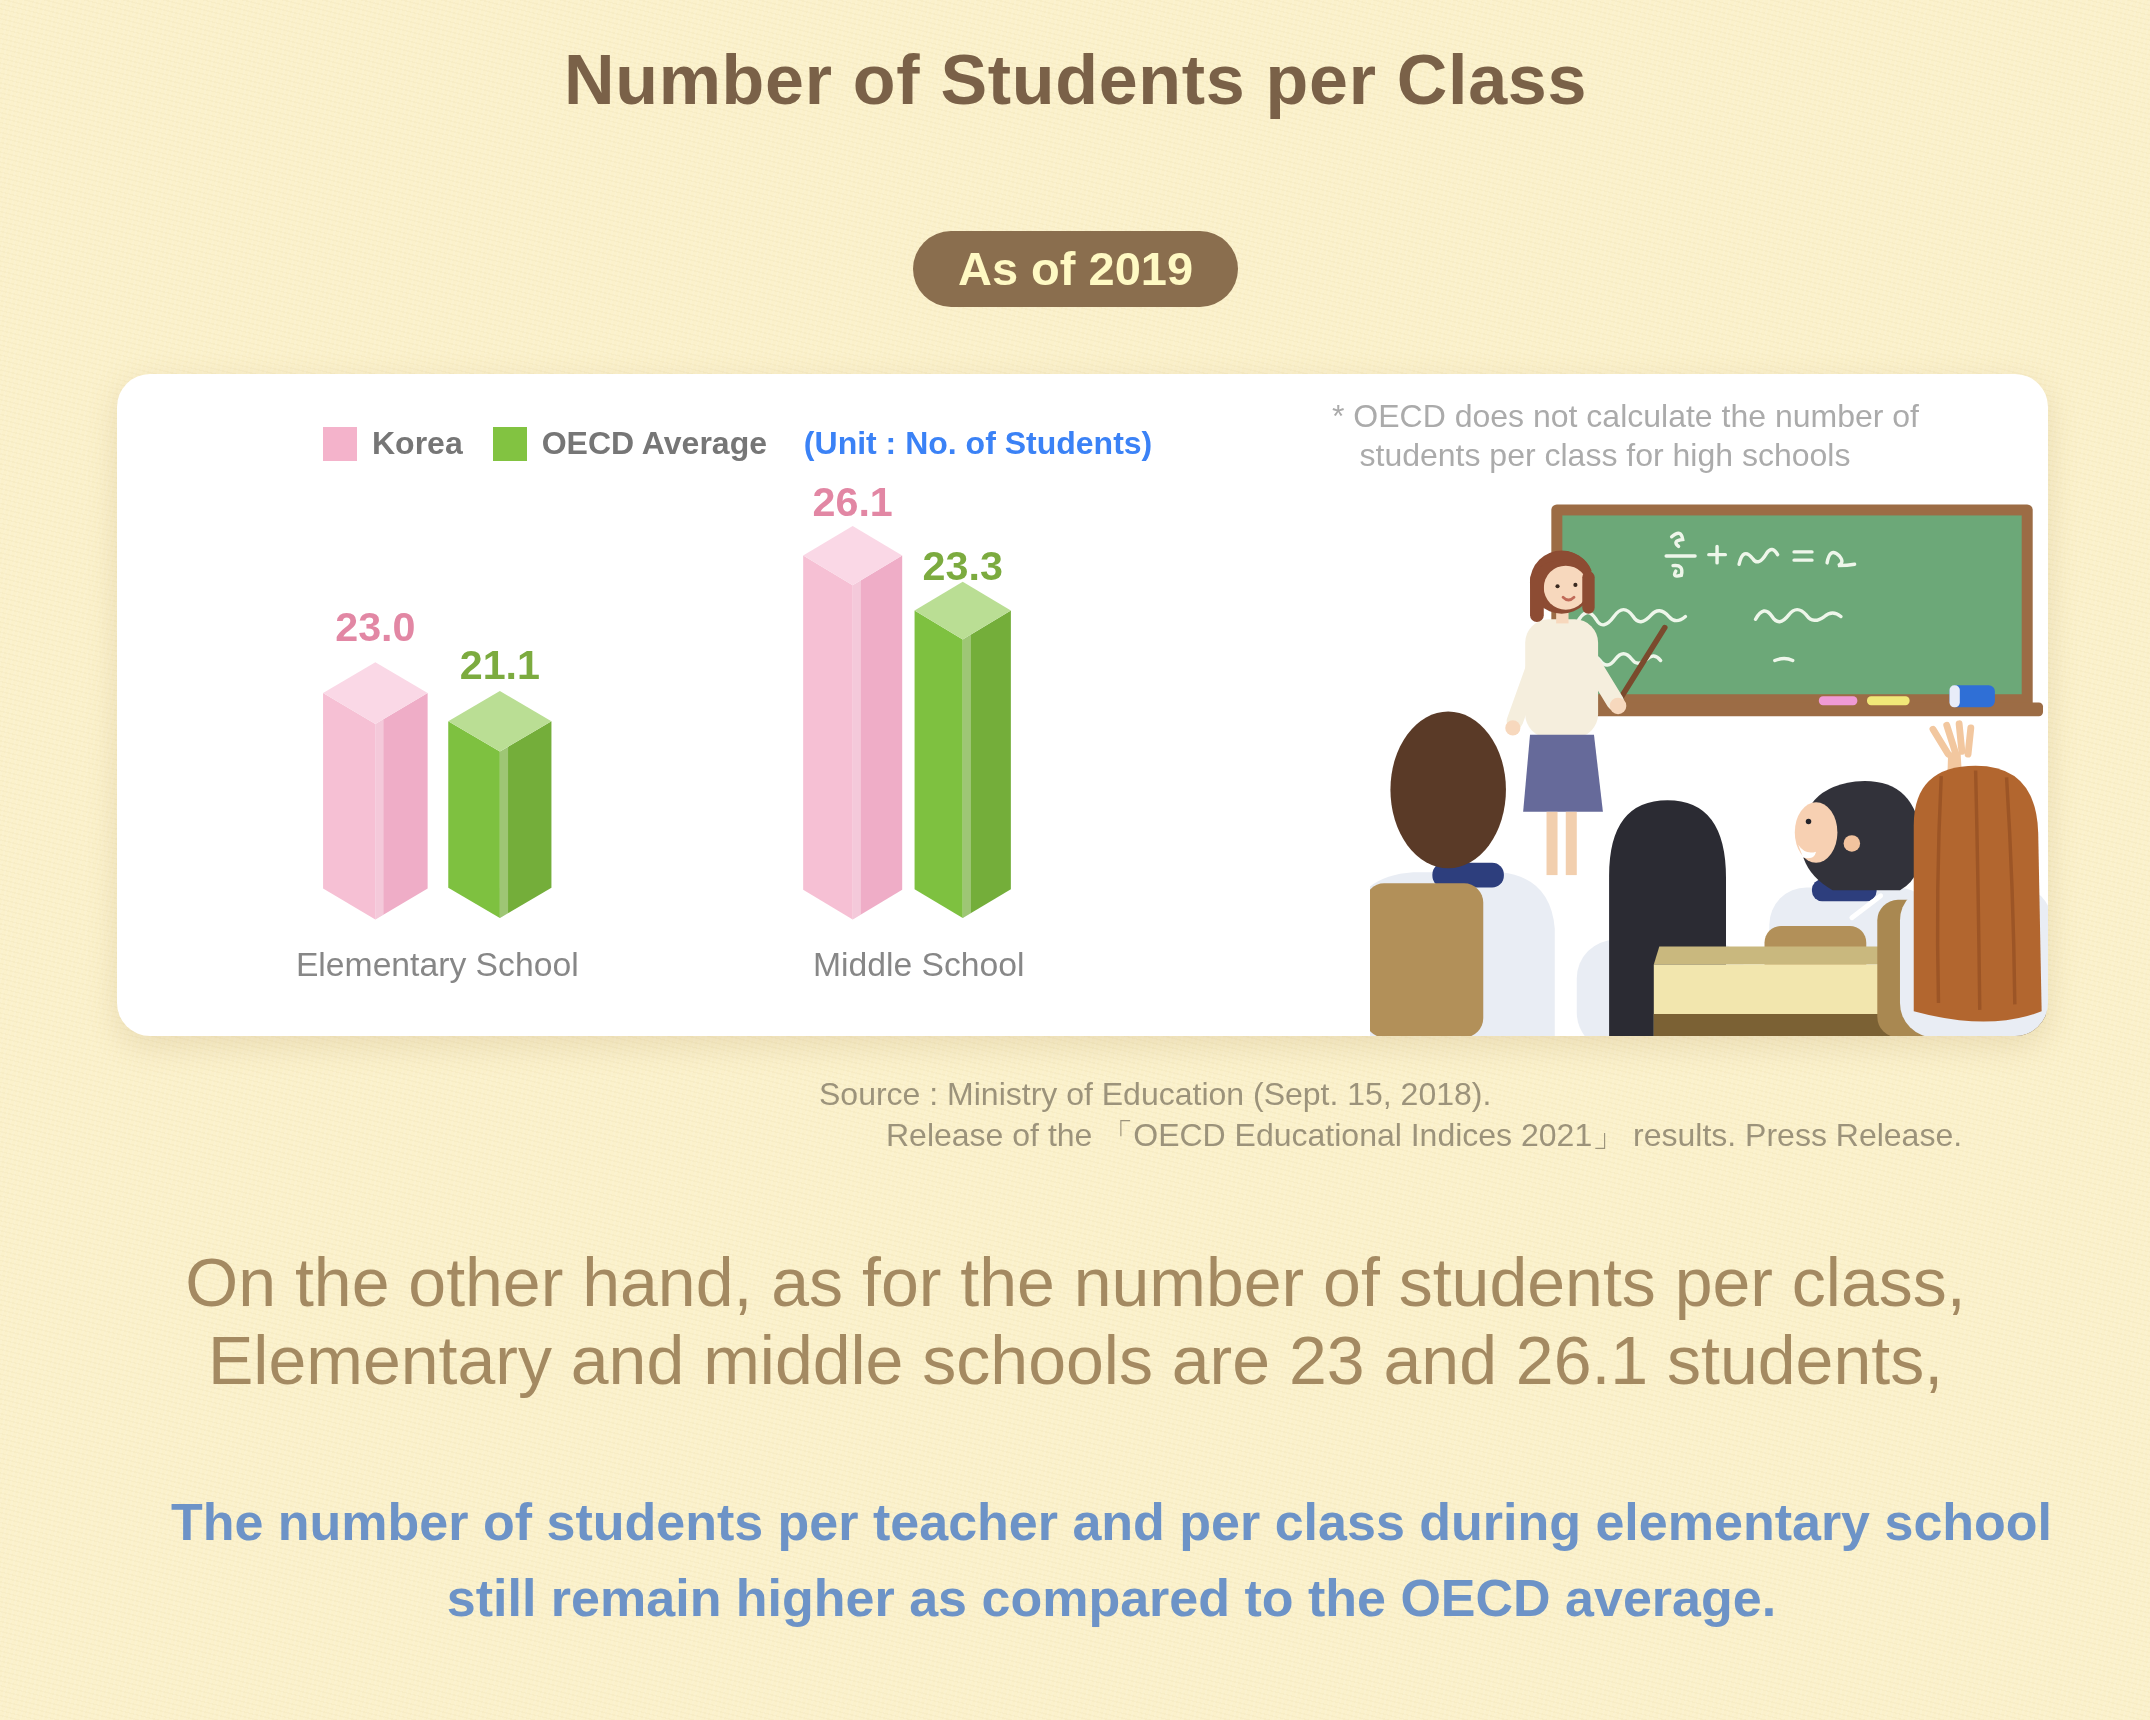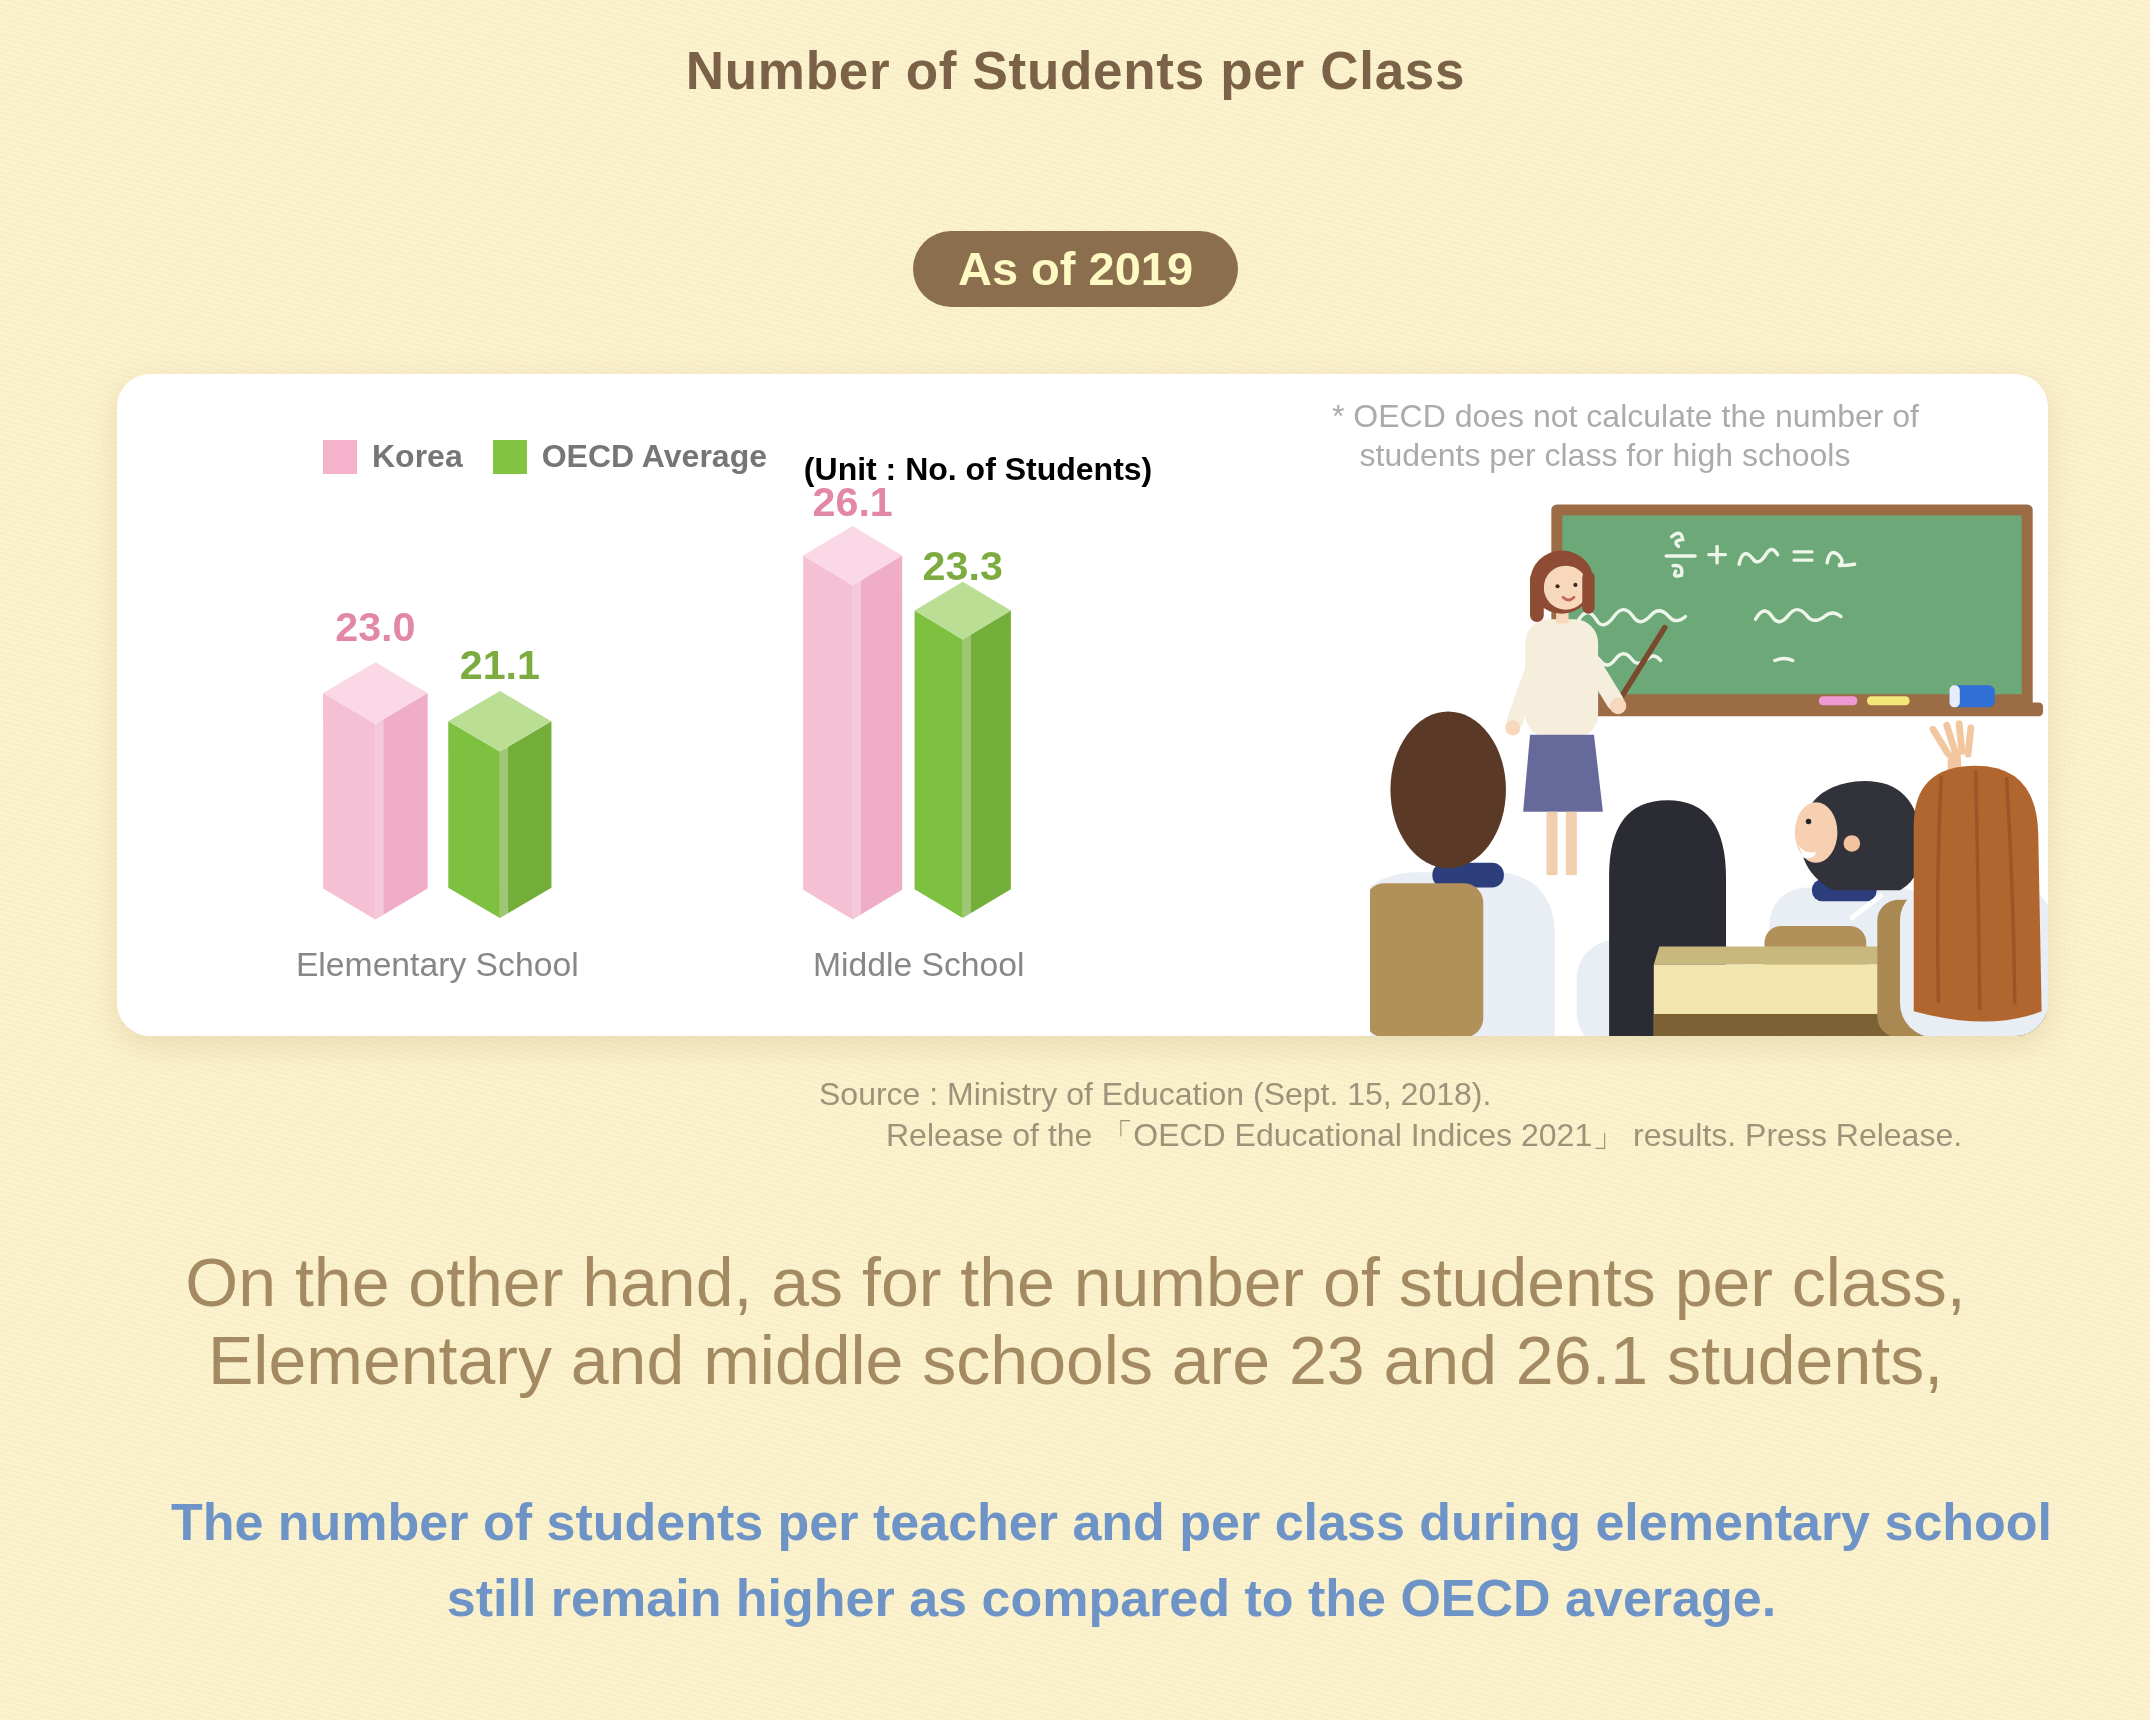--- a/index.html
+++ b/index.html
@@ -6,41 +6,41 @@
   body{
     width:2151px;height:1721px;position:relative;overflow:hidden;
     font-family:"Liberation Sans",sans-serif;
     background-color:#fbf1cb;
     background-image:
       repeating-linear-gradient(104deg, rgba(255,255,255,.07) 0 2.1px, transparent 2.1px 5.5px),
       repeating-linear-gradient(14deg, rgba(176,148,82,.05) 0 1.4px, transparent 1.4px 4.8px);
   }
   .page-title{
     position:absolute;top:40px;left:0;width:100%;text-align:center;
-    font-size:53px;font-weight:700;color:#7a6148;letter-spacing:0.7px;
+    font-size:70px;font-weight:700;color:#7a6148;letter-spacing:0.7px;
   }
   .badge-wrap{position:absolute;top:231px;left:0;width:100%;text-align:center;}
   .badge{
     display:inline-block;background:#8a6e4e;color:#fef9c3;font-weight:700;
     font-size:47px;line-height:76px;padding:0 45px;border-radius:40px;
   }
   .card{
     position:absolute;left:117px;top:374px;width:1931px;height:662px;
     background:#ffffff;border-radius:33px;overflow:hidden;
     box-shadow:0 9.6px 30px rgba(160,130,70,.18);
   }
   .legend{
     position:absolute;left:206px;top:51px;display:flex;align-items:center;
     font-size:32px;color:#7a7a7a;
   }
   .swatch{width:34px;height:34px;display:inline-block;margin-right:15px;}
   .swatch.pink{background:#f4b3cb;}
   .swatch.green{background:#82c341;}
   .legend .lab{margin-right:30px;font-weight:700;color:#767676;text-align:right;}
-  .legend .unit{color:#000000;font-weight:700;margin-left:6.9px;margin-top:26px;}
+  .legend .unit{color:#3b82f6;font-weight:700;margin-left:6.9px;}
   .footnote{
     position:absolute;left:1215px;top:23.4px;width:723px;
     font-size:32px;line-height:39px;color:#ababab;
   }
   .footnote .l2{padding-left:27.5px;}
   .chart-svg{position:absolute;left:89px;top:11px;}
   .illu-svg{position:absolute;left:1253px;top:127px;}
   .source{
     position:absolute;left:819px;top:1074px;
     font-size:32px;line-height:41px;color:#9c937b;

